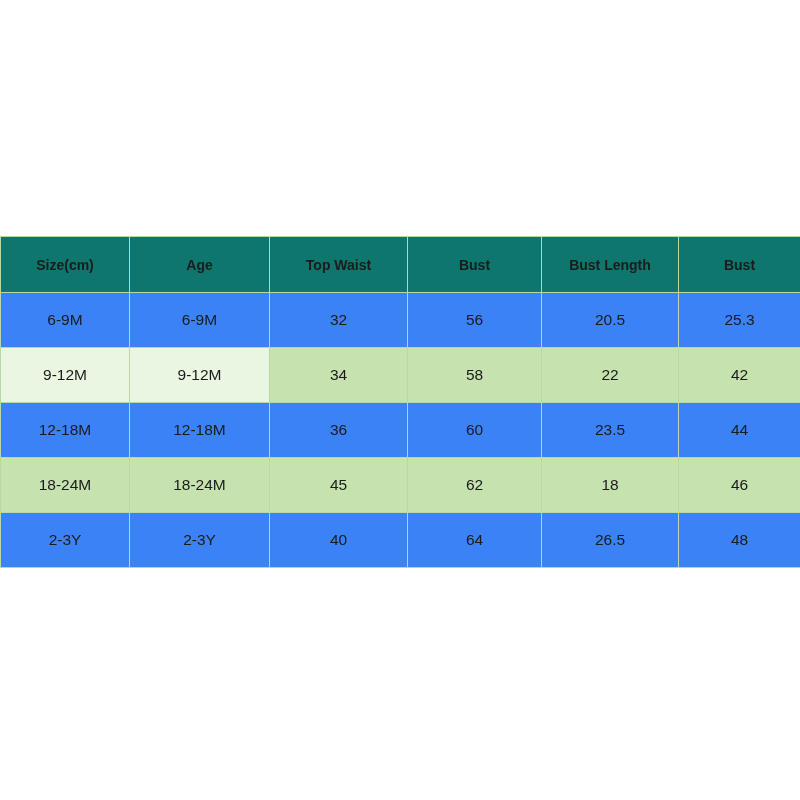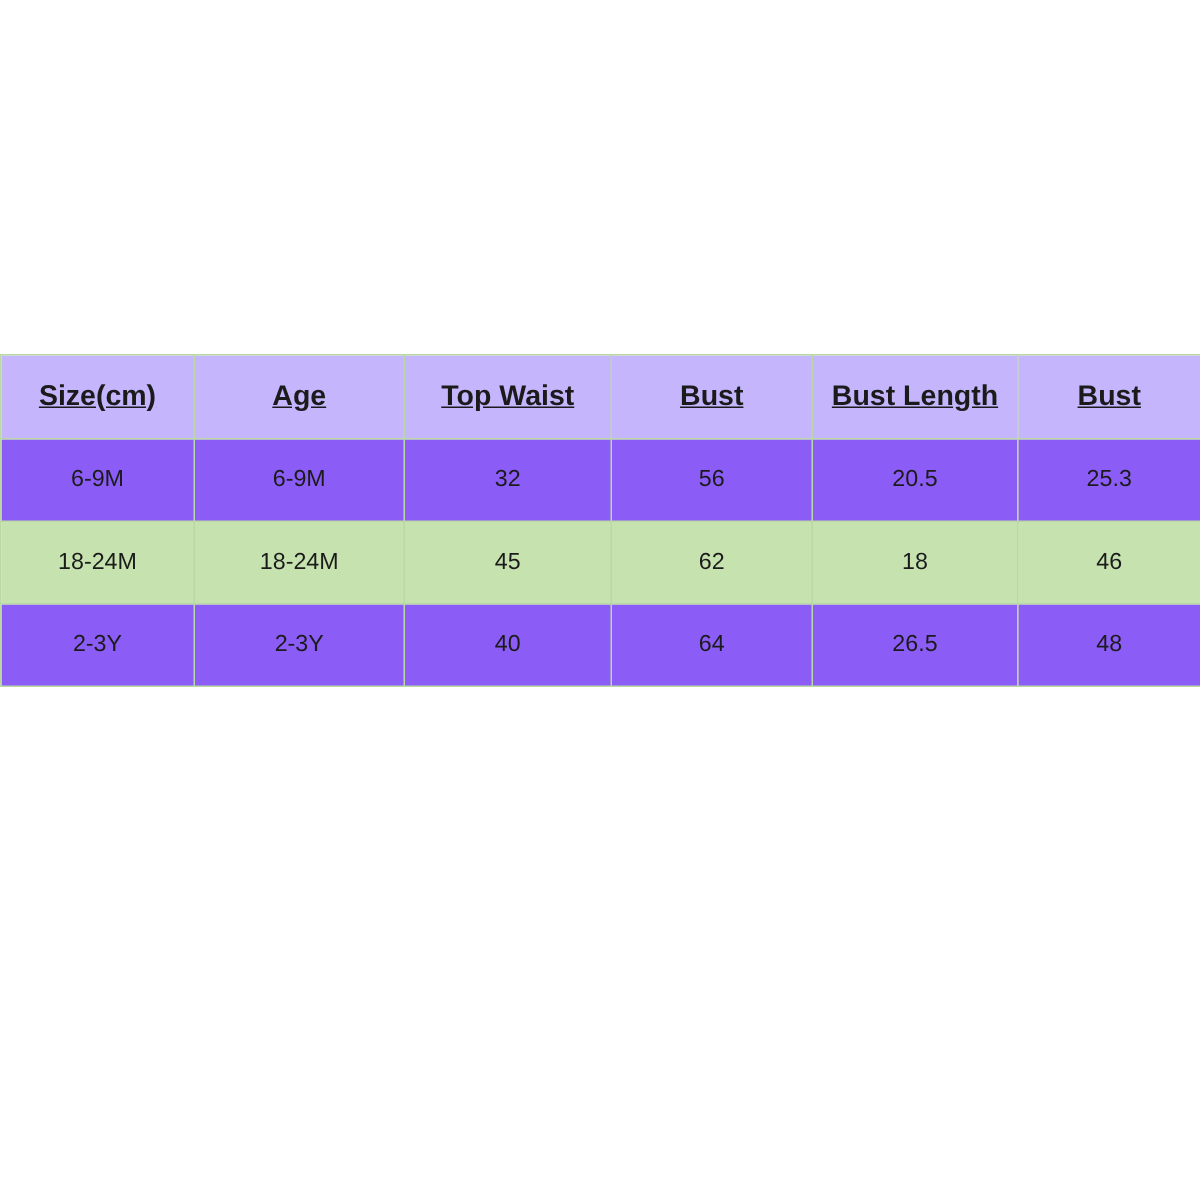--- a/index.html
+++ b/index.html
@@ -30,28 +30,27 @@
     border: 1px solid #b9d8a6;
     text-align: center;
     vertical-align: middle;
     color: #1b1b1b;
     font-size: 15.5px;
     height: 55px;
     padding: 0 2px;
     box-sizing: border-box;
   }
   table.size-chart thead th {
-    background: #c4b5fd;
+    background: #0f766e;
     font-weight: bold;
-    font-size: 19px;
+    font-size: 14px;
     height: 56px;
-    text-decoration: underline;
   }
   tr.row-light td {
-    background: #8b5cf6;
+    background: #3b82f6;
   }
   tr.row-dark td {
     background: #eaf5e2;
   }
   tr.row-dark td.hl {
     background: #c6e3af;
   }
   
   col.c0 { width: 129px; }
   col.c1 { width: 140px; }
@@ -86,20 +85,36 @@
     <tbody>
       <tr class="row-light">
         <td>6-9M</td>
         <td>6-9M</td>
         <td>32</td>
         <td>56</td>
         <td>20.5</td>
         <td>25.3</td>
       </tr>
       <tr class="row-dark">
+        <td>9-12M</td>
+        <td>9-12M</td>
+        <td class="hl">34</td>
+        <td class="hl">58</td>
+        <td class="hl">22</td>
+        <td class="hl">42</td>
+      </tr>
+      <tr class="row-light">
+        <td>12-18M</td>
+        <td>12-18M</td>
+        <td>36</td>
+        <td>60</td>
+        <td>23.5</td>
+        <td>44</td>
+      </tr>
+      <tr class="row-dark">
         <td class="hl">18-24M</td>
         <td class="hl">18-24M</td>
         <td class="hl">45</td>
         <td class="hl">62</td>
         <td class="hl">18</td>
         <td class="hl">46</td>
       </tr>
       <tr class="row-light">
         <td>2-3Y</td>
         <td>2-3Y</td>

